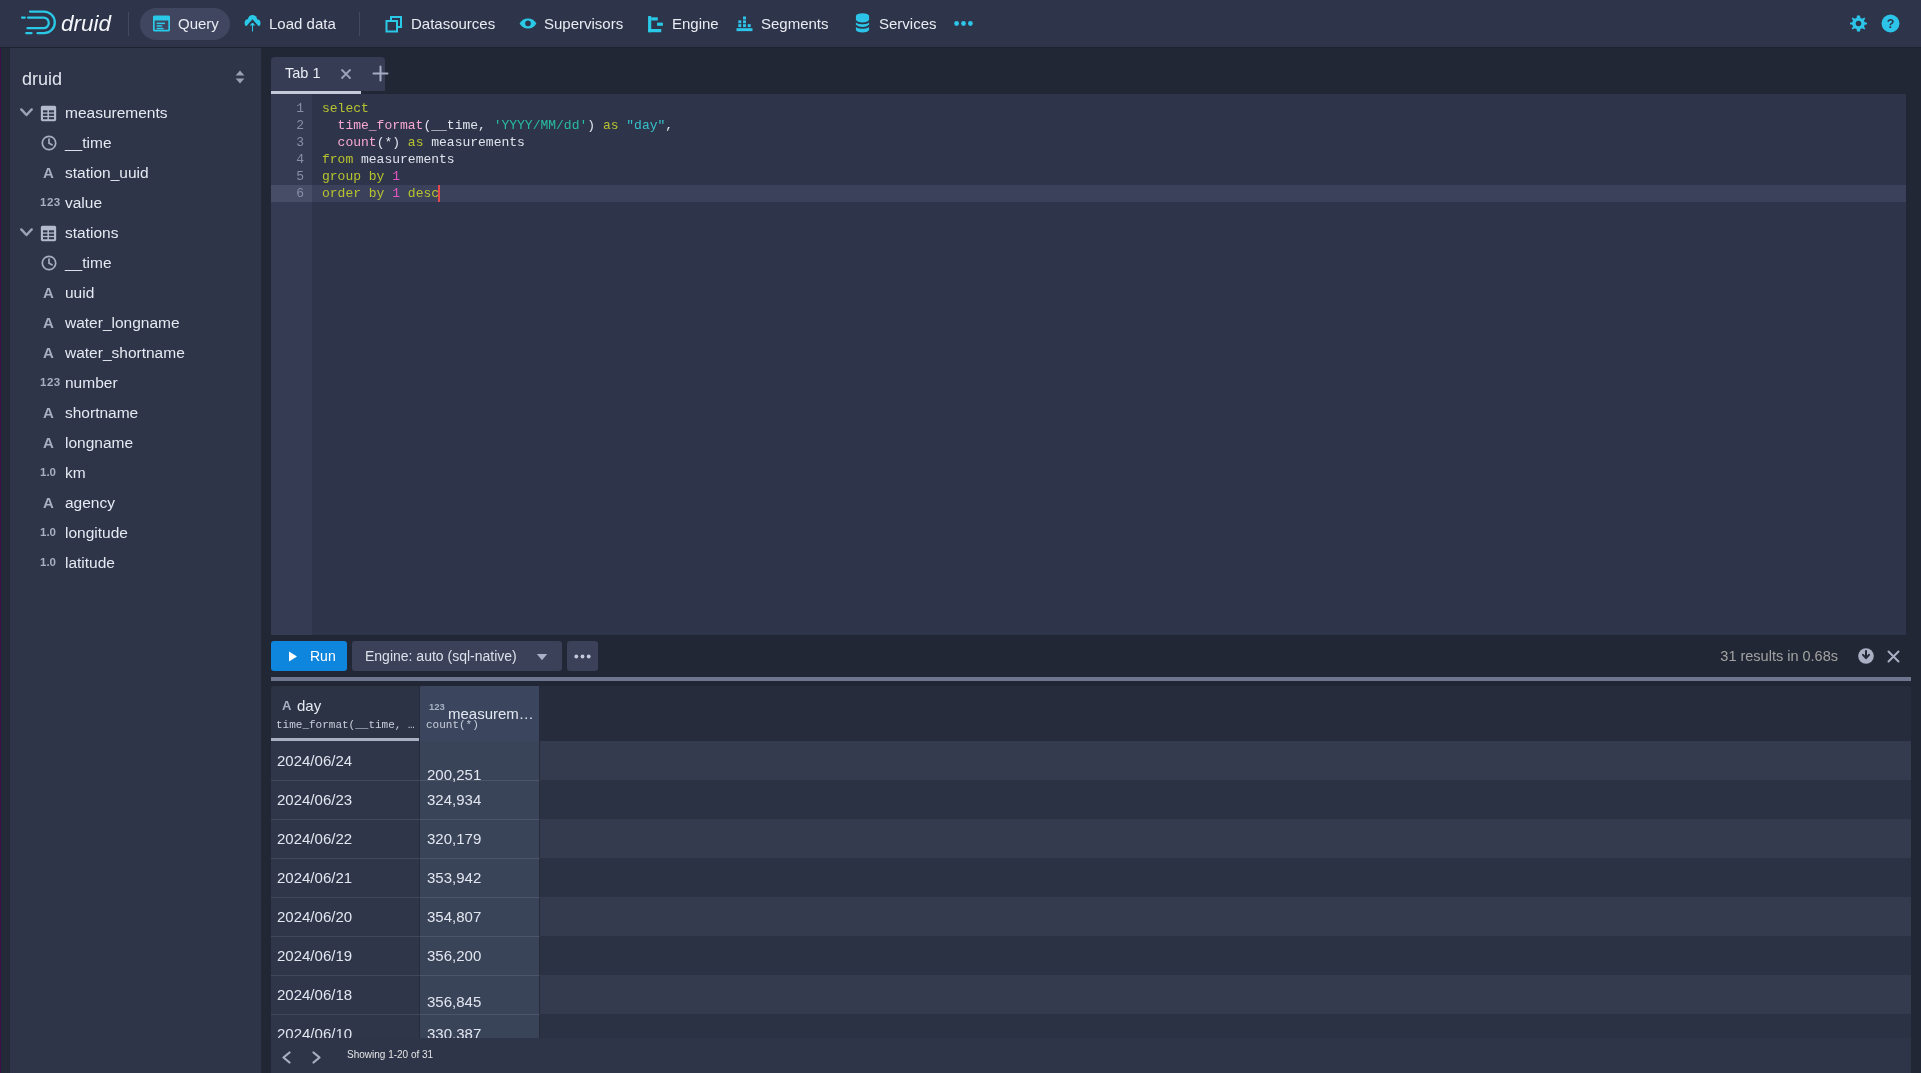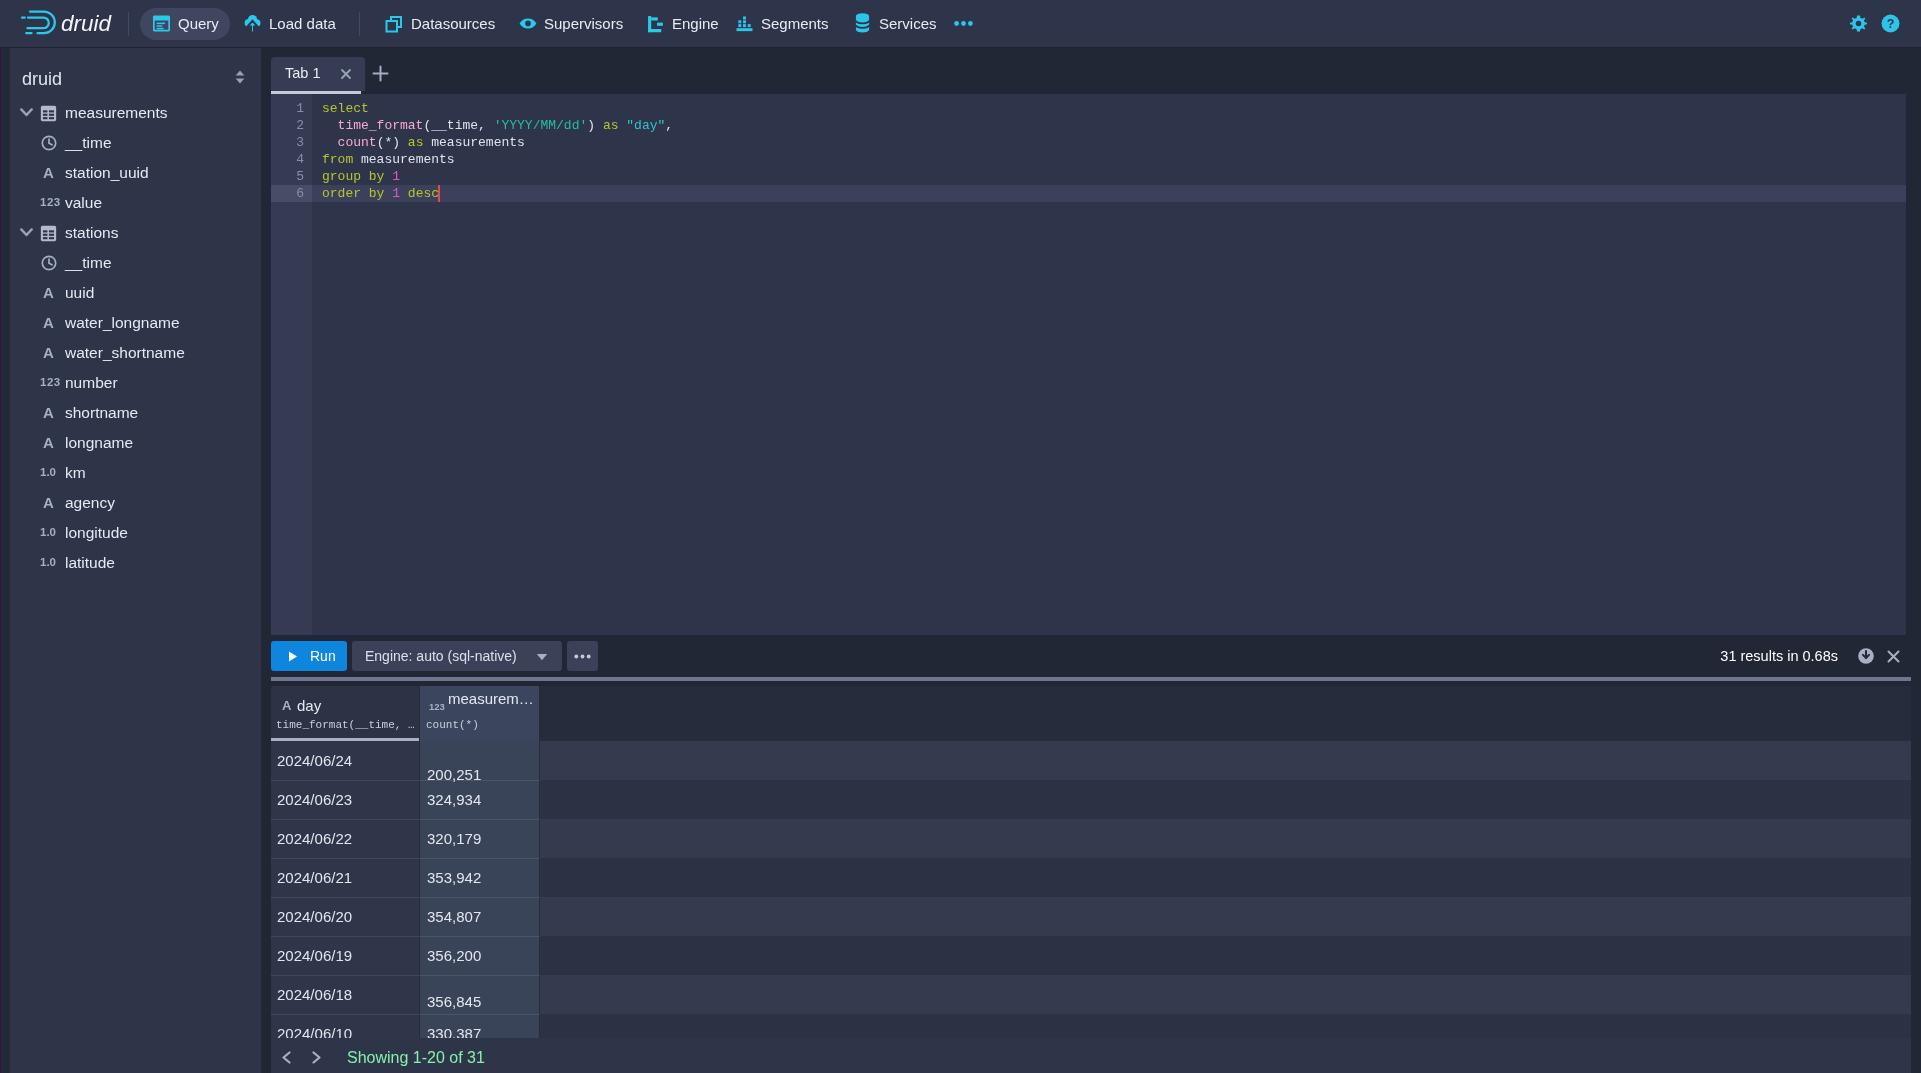--- a/index.html
+++ b/index.html
@@ -12,40 +12,40 @@
 .navsep{position:absolute;top:12px;width:1px;height:24px;background:#424963}
 
 #purple{position:absolute;left:0;top:48px;width:1px;height:1025px;background:#3d1045}
 #leftgap{position:absolute;left:1px;top:48px;width:9px;height:1025px;background:#242938}
 #sidebar{position:absolute;left:10px;top:48px;width:251px;height:1025px;background:#2f3549}
 .trow{position:absolute;left:0;width:251px;height:30px}
 .ticon{position:absolute;color:#a6aec3}
 .ttext{position:absolute;font-size:15.5px;color:#e5e9f2}
 
 #tabstrip{position:absolute;left:271px;top:48px;width:1635px;height:45px;background:#222735}
-#tab1{position:absolute;left:271px;top:57px;width:94px;height:34px;background:#363c54;border-radius:4px 4px 0 0}
+#tab1{position:absolute;left:271px;top:57px;width:114px;height:34px;background:#363c54;border-radius:4px 4px 0 0}
 #tabline{position:absolute;left:271px;top:91px;width:90px;height:2.5px;background:#c4cad8}
 #editor{position:absolute;left:271px;top:93.5px;width:1635px;height:541.5px;background:#2e3449}
 #gutter{position:absolute;left:0px;top:0px;width:41px;height:541.5px;background:#353b52}
 #activeline{position:absolute;left:41px;top:91.5px;width:1594px;height:17px;background:#3b415a}
 #activegut{position:absolute;left:0px;top:91.5px;width:41px;height:17px;background:#474d66}
 #lnums{position:absolute;left:0;top:6.5px;width:33px;text-align:right;font-family:"Liberation Mono",monospace;font-size:13px;line-height:17px;color:#878ea5}
 #code{position:absolute;left:51px;top:6.5px;font-family:"Liberation Mono",monospace;font-size:13px;line-height:17px;color:#dfe3ed;white-space:pre}
 #code .k{color:#b8c42f}
 #code .f{color:#f9a8d4}
 #code .s{color:#27bda2}
 #code .d{color:#36c2cb}
 #code .n{color:#e356c4}
 #cursor{position:absolute;left:166.5px;top:91.5px;width:2px;height:17px;background:#e5484d}
 
 #runbar{position:absolute;left:271px;top:635px;width:1635px;height:42px;background:#222735}
 #runbtn{position:absolute;left:0px;top:6px;width:76px;height:30px;background:#0f86de;border-radius:3px;color:#fff;font-size:14px;line-height:30px}
 #enginebtn{position:absolute;left:81px;top:6px;width:210px;height:30px;background:#3a4158;border-radius:3px;color:#dce0ea;font-size:14px;line-height:30px}
 #morebtn{position:absolute;left:296px;top:6px;width:31px;height:30px;background:#3a4158;border-radius:3px}
-#resinfo{position:absolute;right:68px;top:0;height:32px;line-height:42px;font-size:14.5px;color:#ffffff}
+#resinfo{position:absolute;right:68px;top:0;height:32px;line-height:42px;font-size:14.5px;color:#a3a3a3}
 #divider{position:absolute;left:271px;top:677px;width:1640px;height:3.5px;background:#6e758e}
 
 #results{position:absolute;left:271px;top:686px;width:1640px;height:387px;background:#2f3549;border-radius:4px 4px 0 0;overflow:hidden}
 .hc{position:absolute;top:0;height:55px}
 .rowsep{position:absolute;left:0;width:269px;height:1px;background:rgba(255,255,255,0.09)}
 .cell{position:absolute;font-size:15px;color:#e2e6ef;line-height:39px}
 .fill{position:absolute;left:269px;width:1371px;height:39px}
 #pager{position:absolute;left:0px;top:352px;width:1640px;height:35px;background:#2f3549}
 </style>
 </head>
@@ -295,21 +295,21 @@
 <div id="divider"></div>
 <div id="results">
 
   <div class="hc" style="left:0;width:149px;background:#2c3345"></div>
   <div class="hc" style="left:149px;width:120px;background:#3b465e"></div>
   <div class="hc" style="left:269px;width:1371px;background:#262c3c"></div>
   <div style="position:absolute;left:11px;top:12px;font-size:13px;font-weight:bold;color:#a9b0c3">A</div>
   <div style="position:absolute;left:26px;top:11px;font-size:15px;color:#e4e8f1">day</div>
   <div style="position:absolute;left:5px;top:33px;font-family:'Liberation Mono',monospace;font-size:11px;color:#c9cedb;white-space:nowrap">time_format(__time, …</div>
   <div style="position:absolute;left:158px;top:15px;font-size:9.5px;font-weight:bold;color:#a9b0c3">123</div>
-  <div style="position:absolute;left:177px;top:4px;font-size:15px;color:#e4e8f1">measurem…</div>
+  <div style="position:absolute;left:177px;top:19px;font-size:15px;color:#e4e8f1">measurem…</div>
   <div style="position:absolute;left:155px;top:33px;font-family:'Liberation Mono',monospace;font-size:11px;color:#c9cedb">count(*)</div>
   <div style="position:absolute;left:0;top:52px;width:149px;height:3px;background:#a9b0c2"></div>
 
   <div class="fill" style="top:55px;background:#343b4f"></div>
   <div class="fill" style="top:94px;background:#2b3243"></div>
   <div class="fill" style="top:133px;background:#343b4f"></div>
   <div class="fill" style="top:172px;background:#2b3243"></div>
   <div class="fill" style="top:211px;background:#343b4f"></div>
   <div class="fill" style="top:250px;background:#2b3243"></div>
   <div class="fill" style="top:289px;background:#343b4f"></div>
@@ -342,15 +342,15 @@
   <div class="cell" style="left:6px;top:328px">2024/06/10</div>
     <div class="cell" style="left:156px;top:328px">330,387</div>
 
   <div id="pager">
     <svg class="abs" style="left:10px;top:13px" width="11" height="13" viewBox="0 0 11 13" fill="none" stroke="#a9b0c3" stroke-width="2.2" stroke-linecap="round" stroke-linejoin="round">
         <path d="M8.5,1.5 L2.5,6.5 L8.5,11.5"></path>
       </svg>
     <svg class="abs" style="left:40px;top:13px" width="11" height="13" viewBox="0 0 11 13" fill="none" stroke="#a9b0c3" stroke-width="2.2" stroke-linecap="round" stroke-linejoin="round">
         <path d="M2.5,1.5 L8.5,6.5 L2.5,11.5"></path>
       </svg>
-    <div style="position:absolute;left:76px;top:11px;font-size:16px;color:#86efac">Showing 1-20 of 31</div>
+    <div style="position:absolute;left:76px;top:11px;font-size:10px;color:#e5e5e5">Showing 1-20 of 31</div>
   </div>
 </div>
 
 </body></html>

